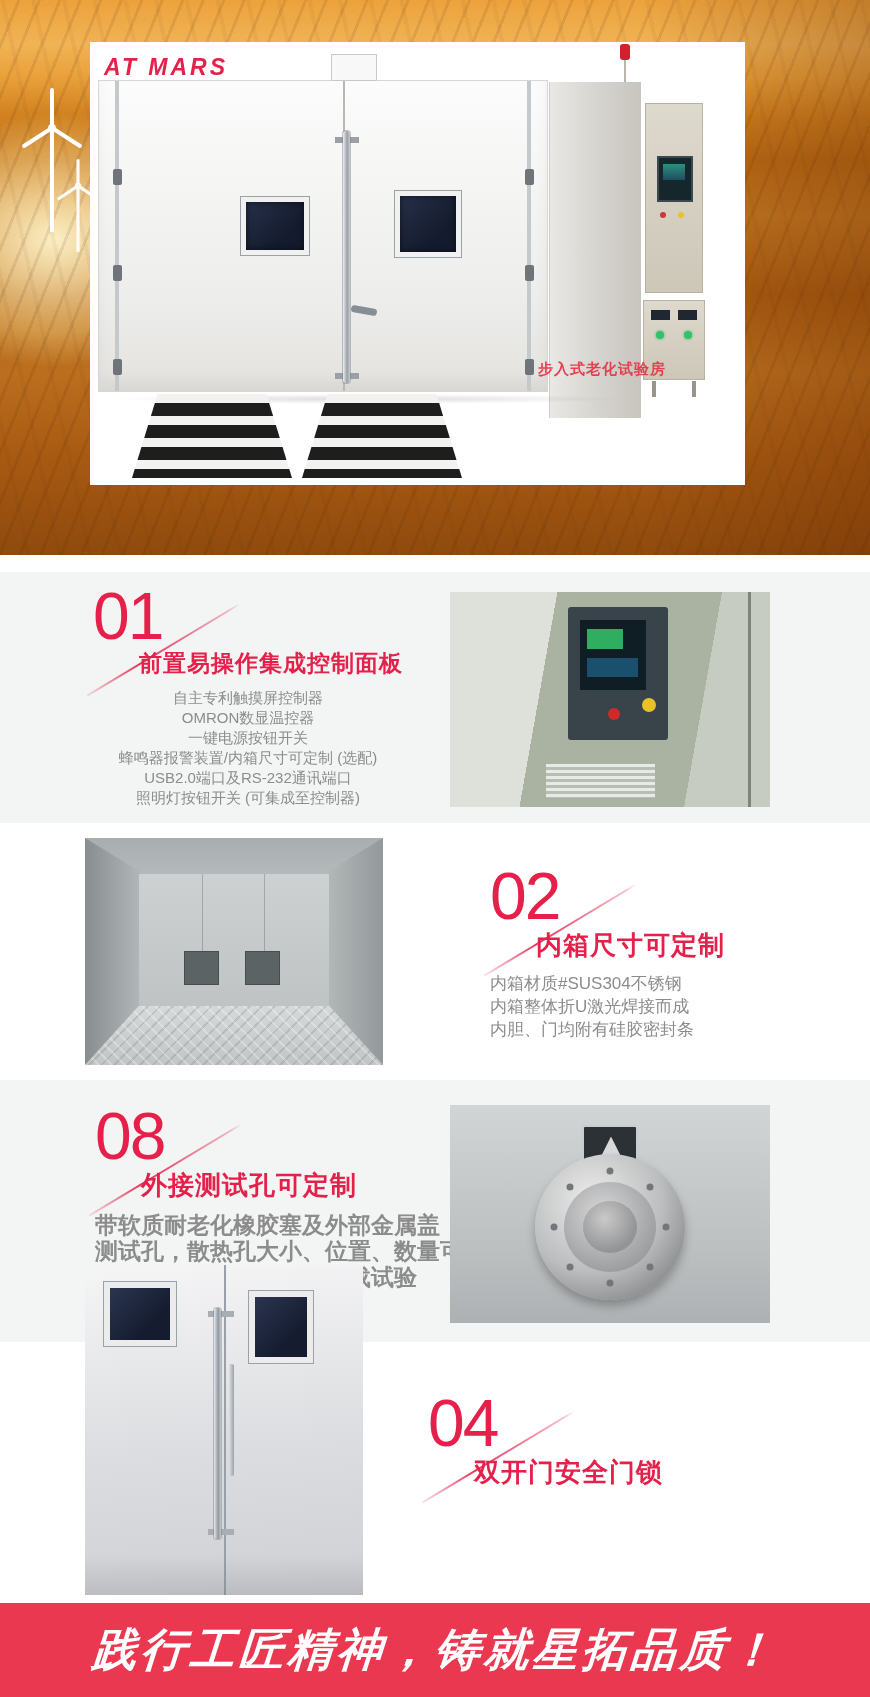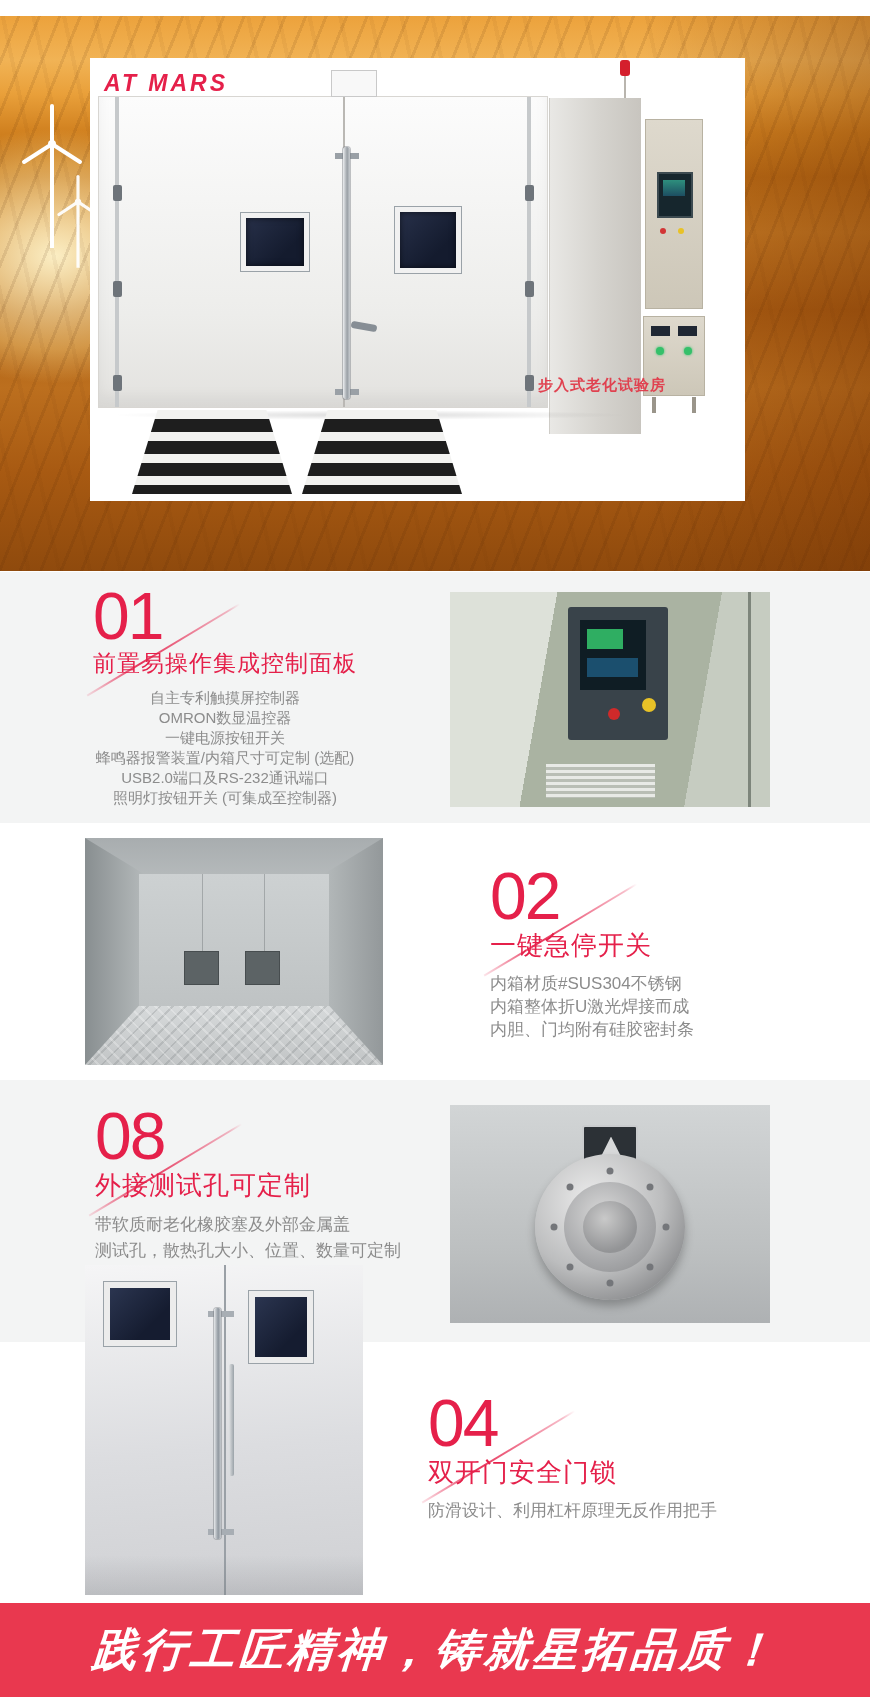--- a/index.html
+++ b/index.html
@@ -4,21 +4,21 @@
 <style>
   :root{
     --accent:#e5204a; --banner-bg:#e9384f; --band-bg:#f3f4f4;
     --body-text:#8c8c8c; --hero-caption-red:#e04250;
   }
   *{margin:0;padding:0;box-sizing:border-box;}
   body{background:#ffffff;font-family:"Liberation Sans",sans-serif;}
   #page{position:relative;width:870px;height:1697px;margin:0 auto;background:#fff;overflow:hidden;}
 
   
-  .hero{position:absolute;left:0;top:16px;width:870px;height:555px;
+  .hero{position:absolute;left:0;top:0;width:870px;height:555px;
     background:
       radial-gradient(ellipse 230px 170px at 55px 240px, rgba(255,245,205,.95), rgba(250,212,130,.45) 55%, rgba(250,200,110,0) 75%),
       linear-gradient(180deg,#eca23c 0%,#f1b355 8%,#e9a03a 14%,#d0801f 21%,#b96a15 29%,#c37722 39%,#aa5c12 53%,#bc6f1e 67%,#a85a12 82%,#8f4a0d 100%);
   }
   .hero::before{content:"";position:absolute;inset:0;
     background:
       repeating-linear-gradient(112deg, transparent 0 16px, rgba(70,30,0,.10) 16px 19px),
       repeating-linear-gradient(78deg, transparent 0 26px, rgba(90,40,0,.05) 26px 30px);
   }
   .hero::after{content:"";position:absolute;inset:0;
@@ -74,28 +74,28 @@
   .band1{top:572px;height:251px;}
   .band2{top:1080px;height:262px;}
 
   
   .sec-text{position:absolute;z-index:4;white-space:nowrap;}
   .sec-num{position:relative;display:inline-block;color:var(--accent);
     font-size:66px;line-height:56px;font-weight:400;letter-spacing:-2px;}
   .slash{position:absolute;left:-16px;bottom:-16px;width:178px;height:2px;
     background:linear-gradient(90deg,rgba(229,32,74,.12),rgba(229,32,74,.92) 35%,rgba(229,32,74,.3) 92%,rgba(229,32,74,0));
     transform:rotate(-31deg);transform-origin:40% 50%;}
-  .sec-title{color:var(--accent);font-weight:400;letter-spacing:1px;margin-top:4px;}
+  .sec-title{color:var(--accent);font-weight:700;letter-spacing:1px;margin-top:4px;margin-left:46px;}
   .bullets{margin-top:9px;color:var(--body-text);}
   .pos-s1{left:93px;top:588px;}  .pos-s1 .sec-title{font-size:23px;}
   .pos-s1 .bullet{font-size:15px;line-height:20px;text-align:center;}
   .pos-s2{left:490px;top:868px;} .pos-s2 .sec-title{font-size:26px;}
   .pos-s2 .bullet{font-size:17px;line-height:23px;}
   .pos-s3{left:95px;top:1108px;} .pos-s3 .sec-title{font-size:26px;}
-  .pos-s3 .bullet{font-size:17px;line-height:26px;}
+  .pos-s3 .bullet{font-size:23px;line-height:26px;font-weight:bold;}
   .pos-s4{left:428px;top:1395px;} .pos-s4 .sec-title{font-size:26px;}
   .pos-s4 .bullet{font-size:17px;line-height:23px;}
 
   
   .photo{position:absolute;z-index:4;overflow:hidden;}
   
   .photo1{left:450px;top:592px;width:320px;height:215px;
     background:linear-gradient(100deg,#dde1d9 0 30%,#aab3a2 30% 76%,#c6ccc1 76%);}
   .cp-unit{position:absolute;left:37%;top:7%;width:31%;height:62%;background:#39434a;border-radius:3px;}
   .cp-screen{position:absolute;left:12%;top:10%;width:66%;height:52%;background:#0f1d24;}
@@ -257,21 +257,21 @@
         <div class="bullet">USB2.0端口及RS-232通讯端口</div>
         <div class="bullet">照明灯按钮开关 (可集成至控制器)</div>
       </div>
   </div>
 
   <div class="sec-text pos-s2">
     <div class="sec-num">
       <span>02</span>
       <i class="slash"></i>
     </div>
-    <div class="sec-title">一键急停开关</div>
+    <div class="sec-title">内箱尺寸可定制</div>
     <div class="bullets">
         <div class="bullet">内箱材质#SUS304不锈钢</div>
         <div class="bullet">内箱整体折U激光焊接而成</div>
         <div class="bullet">内胆、门均附有硅胶密封条</div>
       </div>
   </div>
 
   <div class="sec-text pos-s3">
     <div class="sec-num">
       <span>08</span>
@@ -285,21 +285,20 @@
       </div>
   </div>
 
   <div class="sec-text pos-s4">
     <div class="sec-num">
       <span>04</span>
       <i class="slash"></i>
     </div>
     <div class="sec-title">双开门安全门锁</div>
     <div class="bullets">
-        <div class="bullet">防滑设计、利用杠杆原理无反作用把手</div>
       </div>
   </div>
 
   <div class="photo photo1">
     <div class="cp-unit">
       <div class="cp-screen"></div>
       <div class="cp-btn-y"></div>
       <div class="cp-btn-r"></div>
     </div>
     <div class="cp-grille"></div>

